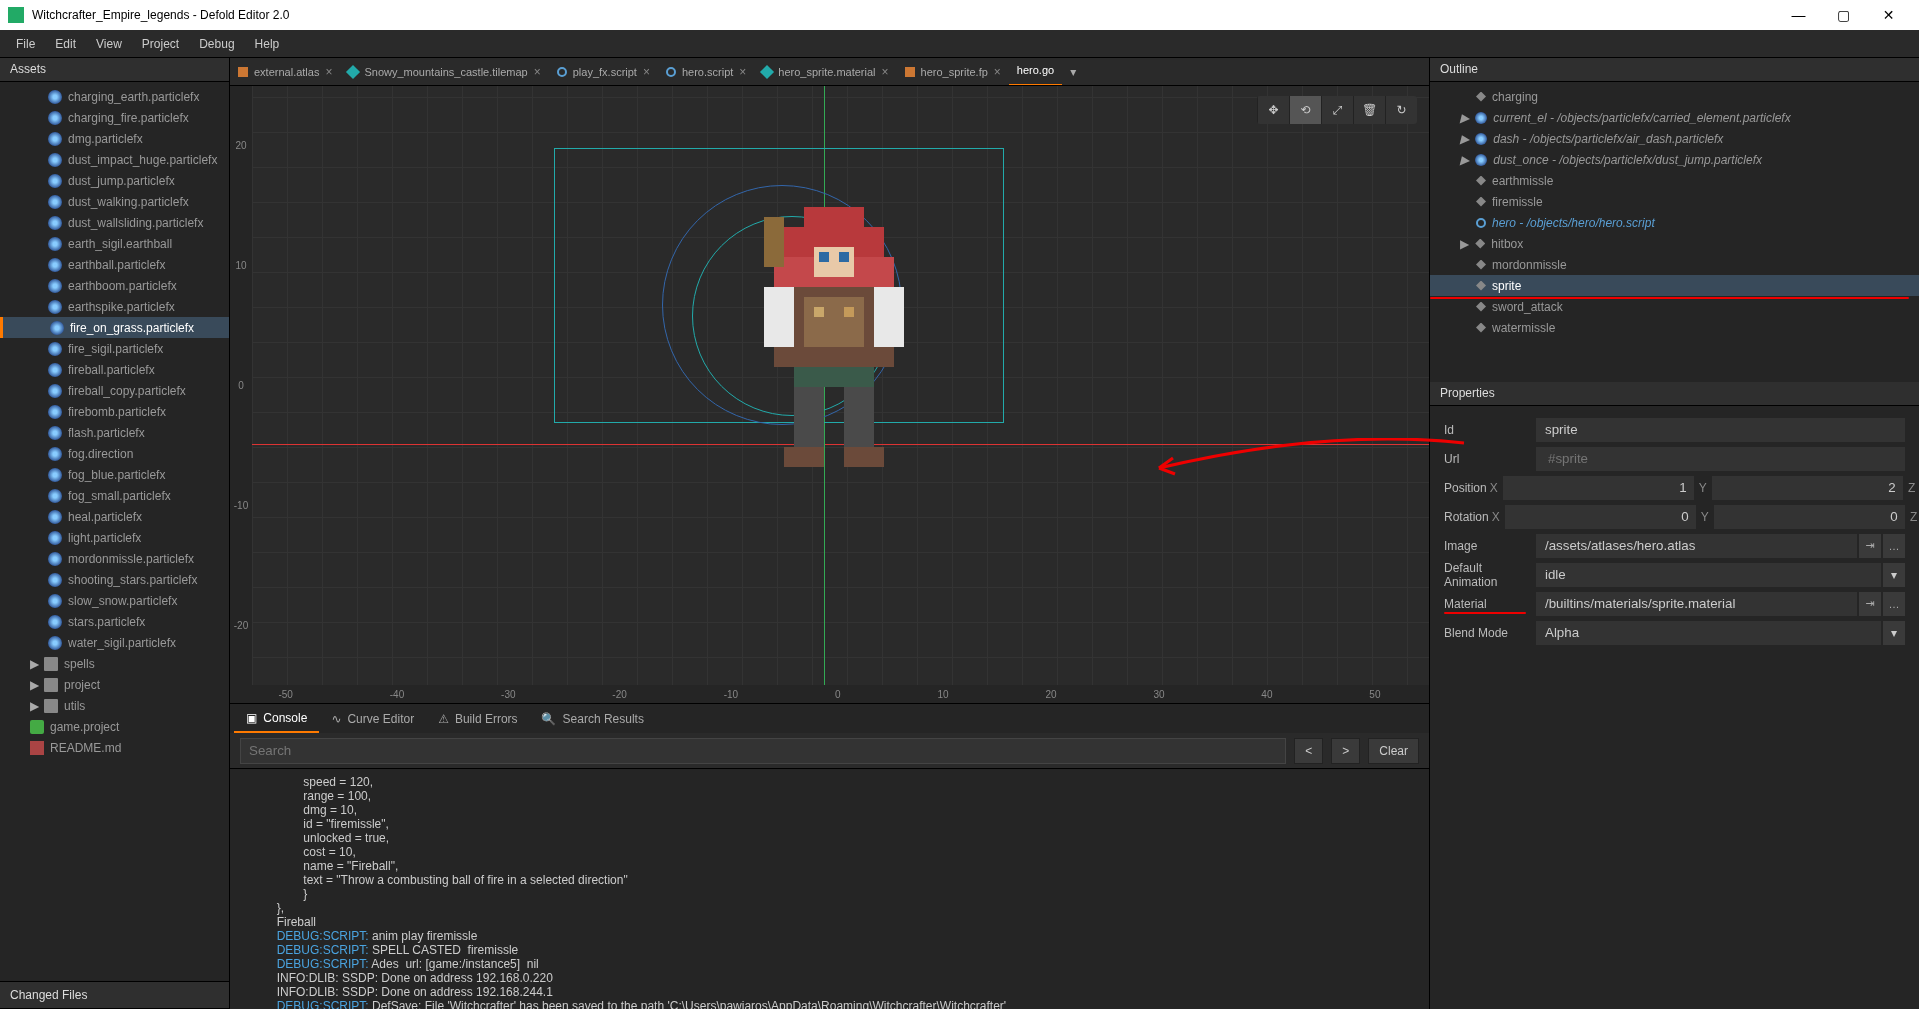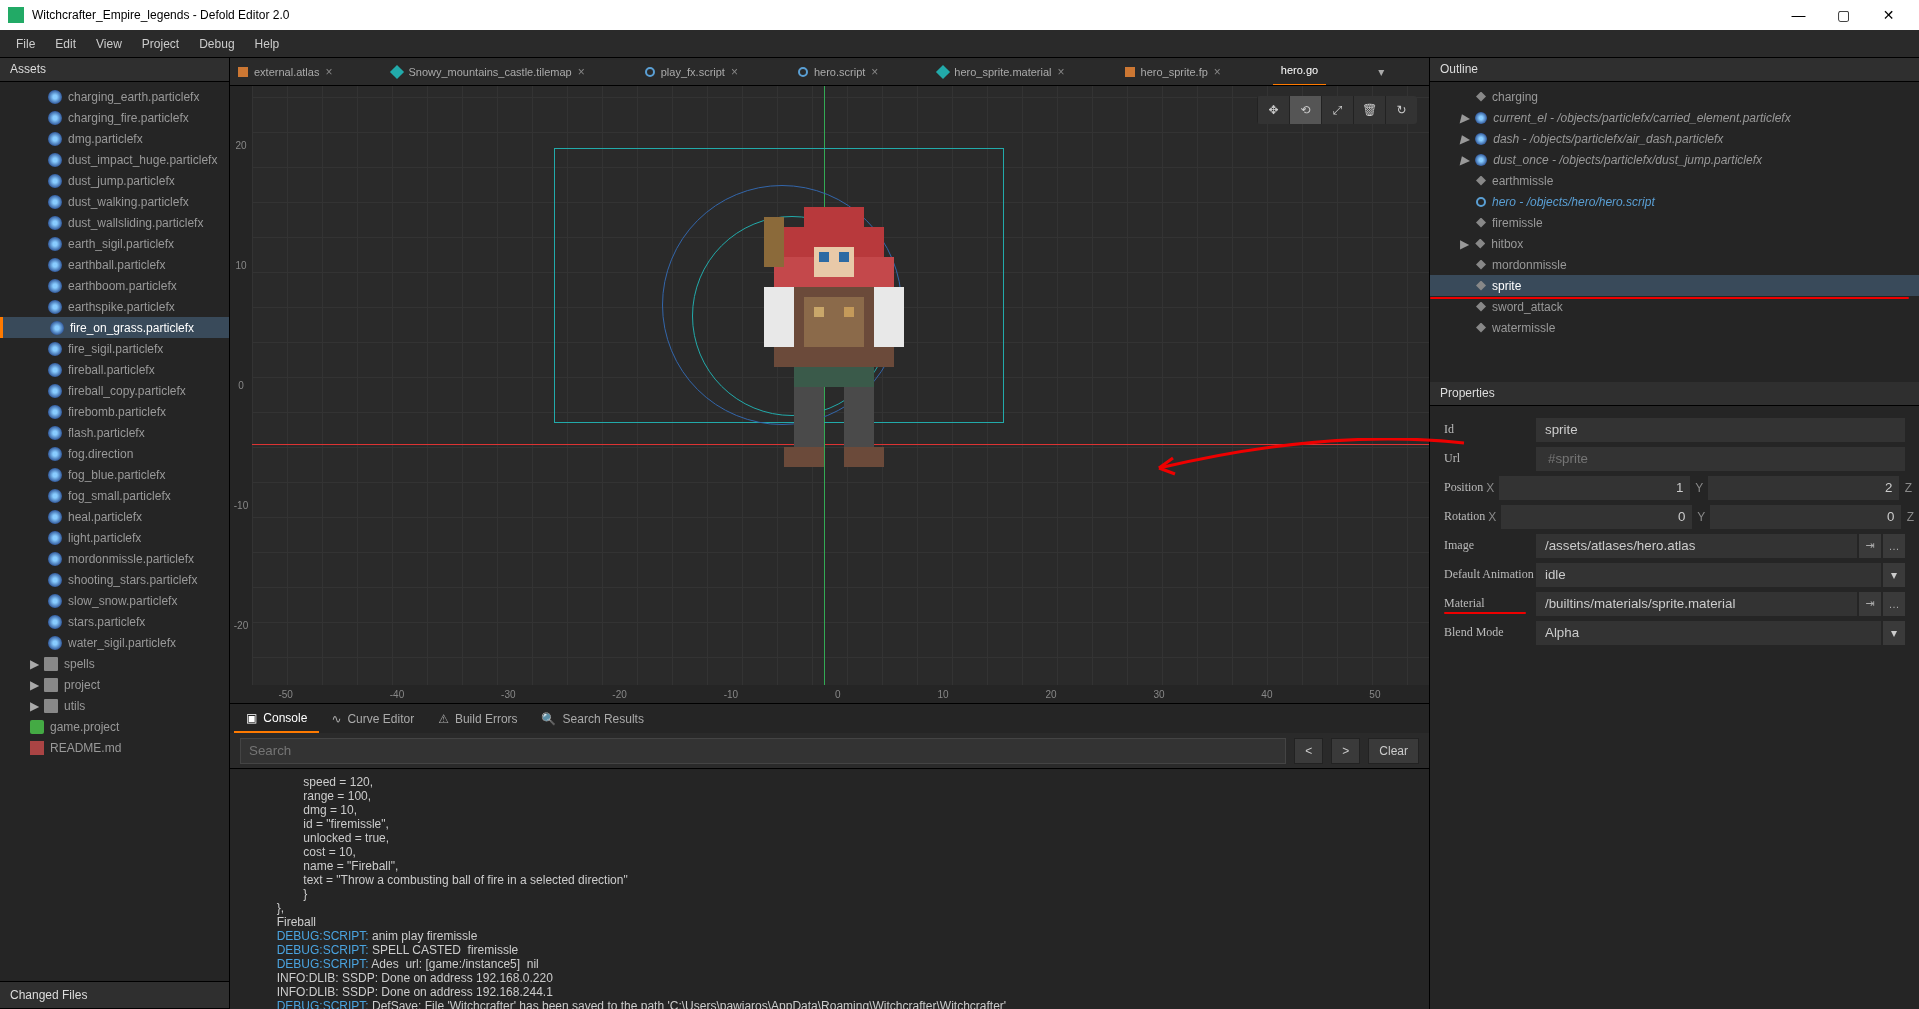--- a/index.html
+++ b/index.html
@@ -18,21 +18,21 @@
 .asset-tree::-webkit-scrollbar { width:8px; }
 .asset-tree::-webkit-scrollbar-thumb { background:#555; }
 .tree-item { display:flex; align-items:center; height:21px; padding-left:50px; cursor:pointer; color:#999; }
 .tree-item.lvl0 { padding-left:30px; }
 .tree-item.lvl1 { padding-left:48px; }
 .tree-item.selected { background:#394a5a; color:#fff; border-left:3px solid #ff7a00; padding-left:47px; }
 .tree-item .ti-icon { width:14px; height:14px; margin-right:6px; display:inline-block; }
 .tree-item .expander { width:10px; margin-right:4px; color:#aaa; }
 .changed-files { height:28px; padding:6px 10px; border-top:1px solid #000; background:#2f2f2f; }
 .center-panel { flex:1; display:flex; flex-direction:column; background:#1e1e1e; }
-.tabs-bar { height:28px; background:#2a2a2a; display:flex; align-items:center; overflow:hidden; border-bottom:1px solid #000;gap:44px; }
+.tabs-bar { height:28px; background:#2a2a2a; display:flex; align-items:center; overflow:hidden; border-bottom:1px solid #000; }
 .tab { display:flex; align-items:center; padding:0 8px; height:28px; gap:6px; cursor:pointer; color:#aaa; font-size:11px; }
 .tab.active { color:#fff; border-bottom:2px solid #ff7a00;flex-direction:column; }
 .tab .tab-close { font-size:12px; color:#888; }
 .tab-overflow { padding:0 8px; color:#aaa; cursor:pointer; }
 .viewport-area { flex:1; position:relative; background:#2a2a2a; }
 .viewport-canvas { position:absolute; inset:0; }
 .viewport-grid { position:absolute; inset:0; background-image:linear-gradient(#333 1px,transparent 1px),linear-gradient(90deg,#333 1px,transparent 1px); background-size:35px 35px; background-position:center; }
 .axis-x { position:absolute; left:0; right:0; top:58%; height:1px; background:#d33; }
 .axis-y { position:absolute; top:0; bottom:0; left:49.5%; width:1px; background:#3a5; }
 .ruler-bottom { position:absolute; bottom:0; left:0; right:0; height:18px; display:flex; justify-content:space-around; color:#888; font-size:10px; align-items:center; background:#252525; }
@@ -55,21 +55,21 @@
 .console-out .kw { color:#4aa3df; }
 .console-out::-webkit-scrollbar { width:10px; } .console-out::-webkit-scrollbar-thumb { background:#555; }
 .right-panel { width:490px; background:#252525; display:flex; flex-direction:column; border-left:1px solid #000; }
 .outline-tree { flex:0 0 300px; overflow-y:auto; padding:4px 0; }
 .out-item { display:flex; align-items:center; height:21px; padding-left:30px; cursor:pointer; color:#999; gap:6px; }
 .out-item.selected { background:#394a5a; color:#fff; }
 .out-item.italic { font-style:italic; }
 .out-item.blue { color:#5a9fd4; font-style:italic; }
 .properties { flex:1; padding:10px 14px; overflow-y:auto; }
 .prop-row { display:flex; align-items:center; height:27px; margin-bottom:2px; }
-.prop-label { width:92px; color:#bbb;font-family:Liberation Serif, serif; }
+.prop-label { width:92px; color:#bbb; }
 .prop-input { flex:1; background:#333; border:1px solid #333; color:#ccc; padding:3px 8px; height:24px; }
 .prop-input.placeholder { color:#777;padding-left:11px; }
 .xyz-group { display:flex; flex:1; gap:2px; }
 .xyz-group .xyz-label { width:14px; color:#888; display:flex; align-items:center; justify-content:center; }
 .xyz-group .xyz-input { flex:1; background:#333; border:1px solid #333; color:#ccc; padding:3px 6px; height:24px; text-align:right; }
 .prop-extra-btn { width:22px; height:24px; background:#3a3a3a; display:flex; align-items:center; justify-content:center; margin-left:2px; cursor:pointer; color:#aaa; font-size:11px; }
 .dropdown-caret { width:22px; height:24px; background:#3a3a3a; display:flex; align-items:center; justify-content:center; margin-left:2px; cursor:pointer; }
 .underline-red { position:relative; }
 .underline-red::after { content:""; position:absolute; left:0; right:10px; bottom:-3px; height:2px; background:#e00; border-radius:2px; }
 .icon-particle { width:12px; height:12px; border-radius:50%; background:radial-gradient(circle,#8cf 20%,#248 80%); display:inline-block; }
@@ -134,21 +134,21 @@
         <div class="tree-item lvl1">
           <span class="ti-icon icon-particle"></span>
           <span>dust_walking.particlefx</span>
         </div>
         <div class="tree-item lvl1">
           <span class="ti-icon icon-particle"></span>
           <span>dust_wallsliding.particlefx</span>
         </div>
         <div class="tree-item lvl1">
           <span class="ti-icon icon-particle"></span>
-          <span>earth_sigil.particlefx</span>
+          <span>earth_sigil.earthball</span>
         </div>
         <div class="tree-item lvl1">
           <span class="ti-icon icon-particle"></span>
           <span>earthball.particlefx</span>
         </div>
         <div class="tree-item lvl1">
           <span class="ti-icon icon-particle"></span>
           <span>earthboom.particlefx</span>
         </div>
         <div class="tree-item lvl1">
@@ -400,29 +400,29 @@
         <div class="out-item italic">
           <span class="expander">▶</span>
           <span class="ti-icon icon-particle"></span>
           <span>dust_once - /objects/particlefx/dust_jump.particlefx</span>
         </div>
         <div class="out-item">
           <span style="width:10px"></span>
           <span class="ti-icon icon-prim"></span>
           <span>earthmissle</span>
         </div>
+        <div class="out-item">
+          <span style="width:10px"></span>
+          <span class="ti-icon icon-prim"></span>
+          <span>firemissle</span>
+        </div>
         <div class="out-item blue">
           <span style="width:10px"></span>
           <span class="ti-icon icon-gear"></span>
           <span>hero - /objects/hero/hero.script</span>
-        </div>
-        <div class="out-item">
-          <span style="width:10px"></span>
-          <span class="ti-icon icon-prim"></span>
-          <span>firemissle</span>
         </div>
         <div class="out-item">
           <span class="expander">▶</span>
           <span class="ti-icon icon-prim"></span>
           <span>hitbox</span>
         </div>
         <div class="out-item">
           <span style="width:10px"></span>
           <span class="ti-icon icon-prim"></span>
           <span>mordonmissle</span>

